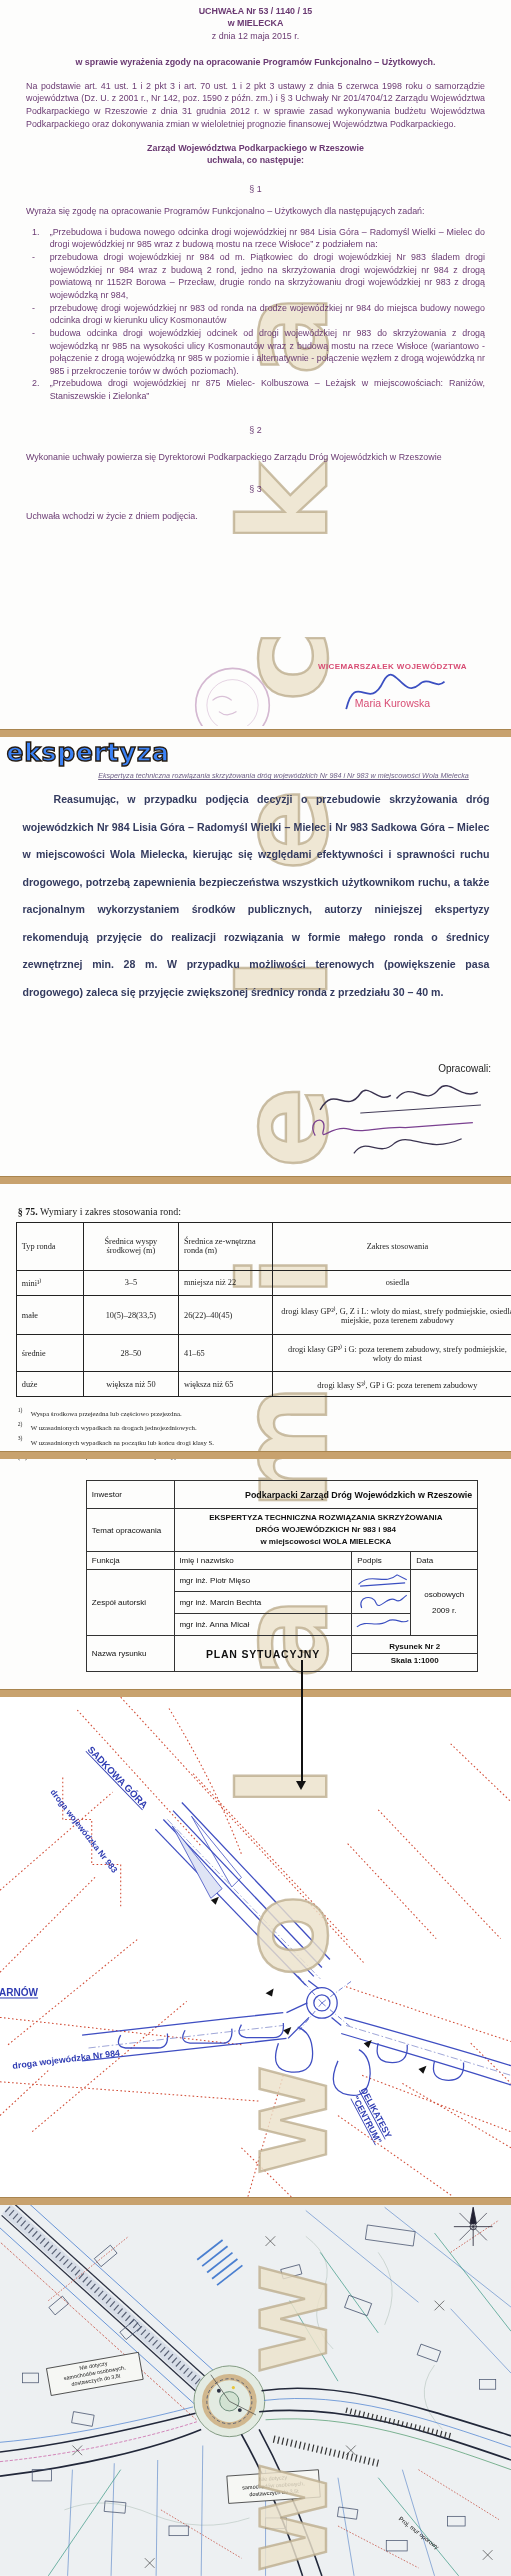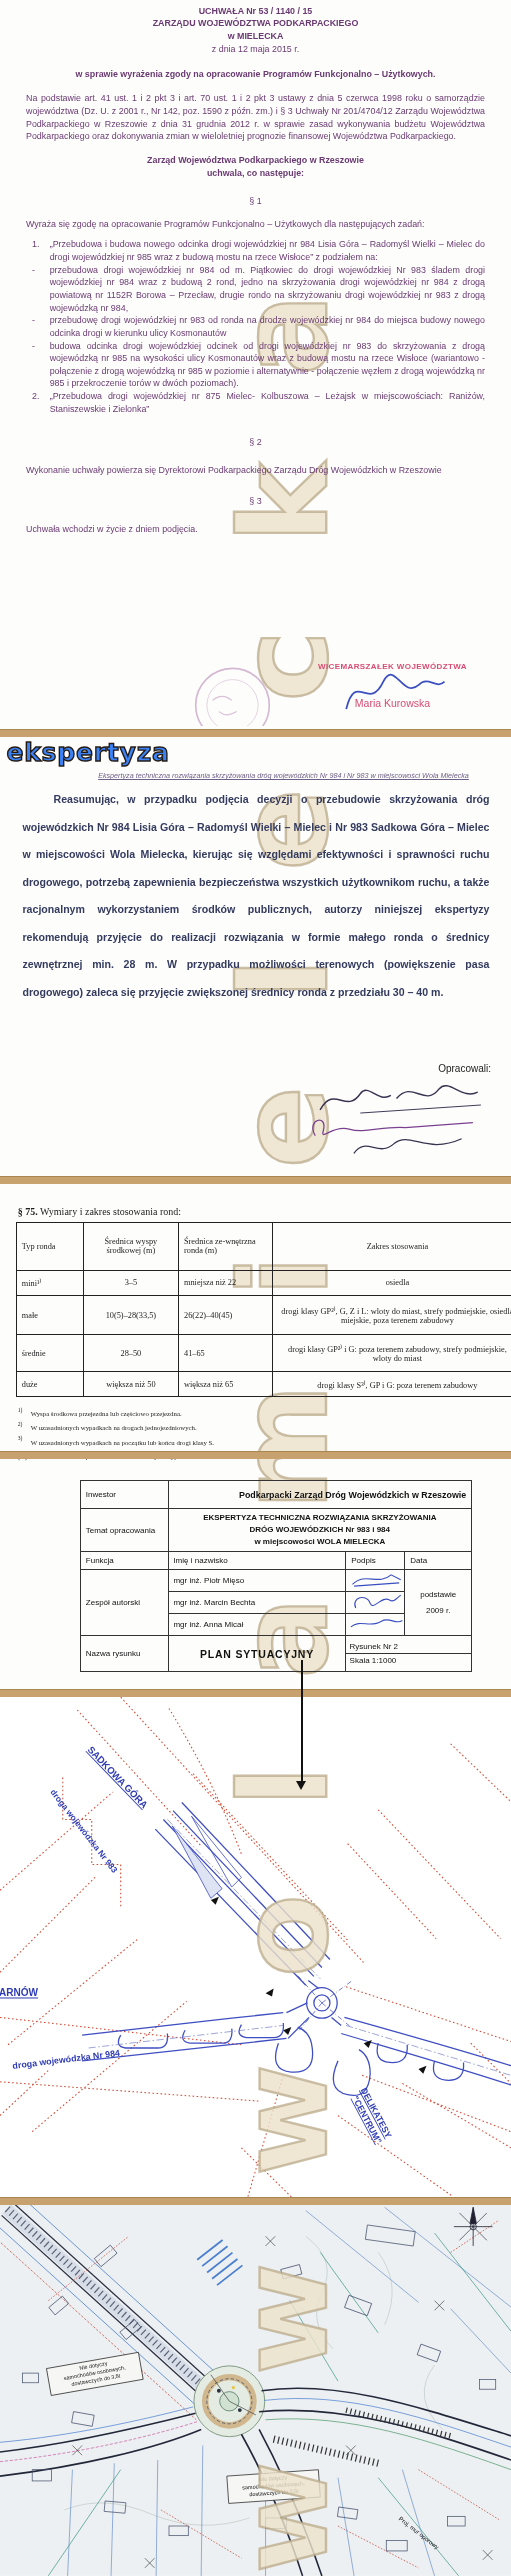--- a/index.html
+++ b/index.html
@@ -51,33 +51,33 @@
   .t75 .c0{width:56px;text-align:left;}
   .t75 .c1{width:85px;text-align:center;}
   .t75 .c2{width:83px;text-align:left;}
   .t75 .c3{text-align:center;}
   .t75 .rm td{height:19.3px;}  .t75 .r1 td{height:34px;}
   .t75 .r2 td{height:31px;}  .t75 .r3 td{height:19.3px;}
   .fnotes{margin:9.7px 0 0 17.7px;font-size:6.8px;line-height:2.1;width:451px;}
   .fn{position:relative;padding-left:13px;}
   .fn .fm{position:absolute;left:0;top:-2.4px;font-size:5.6px;}
   
-  .tblock{position:absolute;left:80px;top:1480px;z-index:3;color:#111;}
+  .tblock{position:absolute;left:86px;top:1480px;z-index:3;color:#111;}
   .tblock table{border-collapse:collapse;width:392px;font-size:8px;}
   .tblock td{border:1.1px solid #333;padding:1.6px 4.8px;vertical-align:middle;}
   .tblock .lab{width:77px;}
   .tblock .inw{font-weight:bold;font-size:8.9px;text-align:right;height:24px;}
   .tblock .temat{font-weight:bold;font-size:8px;text-align:center;line-height:1.5;height:39px;}
   .tblock .hdr td{height:13px;}
   .tblock .auth{height:17.7px;}
   .tblock .sigcell{width:58px;padding:0;}
   .tblock .datecell{width:56px;text-align:center;line-height:1.9;}
   .tblock .plan{font-weight:bold;font-size:10.5px;text-align:center;letter-spacing:0.8px;height:31px;}
   .tblock .split{padding:0;width:68px;}
-  .tblock .split div{padding:2.4px 3.2px;text-align:left;}
+  .tblock .split div{padding:2.4px 3.2px;text-align:center;font-weight:bold;}
   .tblock .split div:first-child{border-bottom:1.1px solid #333;}
   
   .arrow-line{position:absolute;left:301px;top:1660px;width:1.6px;height:122px;background:#111;z-index:5;}
   .arrow-head{position:absolute;left:296px;top:1781px;width:0;height:0;z-index:5;
      border-left:5.6px solid transparent;border-right:5.6px solid transparent;border-top:9.7px solid #111;}
   
   .plan-svg{position:absolute;left:0;top:1697px;z-index:1;}
   .map-svg{position:absolute;left:0;top:2204px;z-index:1;}
   .plan-label{font-family:"Liberation Sans",sans-serif;font-weight:bold;fill:#2f3cb3;}
   .plan-label-u{text-decoration:underline;}
@@ -310,21 +310,20 @@
       <text x="340" y="352" font-size="6.8" text-anchor="middle" fill="#111">samochodów osobowych,</text>
       <text x="340" y="361" font-size="6.8" text-anchor="middle" fill="#111">dostawczych do 3,5t</text>
     </g>
     <text x="495" y="392" font-size="7.5" fill="#111" transform="rotate(38 495 392)">Proj. mur oporowy</text>
   </svg>
 
   <div class="watermark">wwwolamielecka</div>
 
   <section class="res">
     <div class="c b">UCHWAŁA Nr 53 / 1140 / 15</div>
-    <div class="c b">ZARZĄDU WOJEWÓDZTWA PODKARPACKIEGO</div>
     <div class="c b">w MIELECKA</div>
     <div class="c">z dnia 12 maja 2015 r.</div>
     <div class="c b" style="margin:13px 56px 0;">w sprawie wyrażenia zgody na opracowanie Programów Funkcjonalno – Użytkowych.</div>
     <div class="just" style="margin-top:11.3px;">Na podstawie art. 41 ust. 1 i 2 pkt 3 i art. 70  ust. 1 i 2 pkt 3 ustawy z dnia 5 czerwca 1998 roku o samorządzie województwa (Dz. U. z 2001 r., Nr 142, poz. 1590 z późn. zm.) i § 3 Uchwały Nr 201/4704/12 Zarządu Województwa Podkarpackiego w Rzeszowie z dnia 31 grudnia 2012 r. w sprawie zasad wykonywania budżetu Województwa Podkarpackiego oraz dokonywania zmian w wieloletniej prognozie finansowej Województwa Podkarpackiego.</div>
     <div class="c b" style="margin-top:11.3px;">Zarząd Województwa Podkarpackiego w Rzeszowie</div>
     <div class="c b">uchwala, co następuje:</div>
     <div class="sec-mark">§ 1</div>
     <div class="just" style="margin-top:9.7px;">Wyraża się zgodę na opracowanie Programów Funkcjonalno – Użytkowych dla następujących zadań:</div>
     <div class="li">
       <span class="mk">1.</span>
@@ -464,21 +463,21 @@
       </tr>
       <tr class="auth">
         <td class="lab" rowspan="3">Zespół autorski</td>
         <td>mgr inż. Piotr Mięso</td>
         <td class="sigcell">
           <svg width="58" height="19.3" viewBox="0 0 72 24">
             <path d="M8,18 C24,2 40,20 56,6 L68,12 M10,20 L66,16" stroke="#3b4fc1" stroke-width="1.4" fill="none"></path>
           </svg>
         </td>
         <td class="datecell" rowspan="3">
-          <div>podstawie</div>
+          <div>osobowych</div>
           <div>2009 r.</div>
         </td>
       </tr>
       <tr class="auth">
         <td>mgr inż. Marcin Bechta</td>
         <td class="sigcell">
           <svg width="58" height="19.3" viewBox="0 0 72 24">
             <path d="M12,20 C6,6 26,2 30,14 C34,24 44,4 54,10 C60,14 64,6 68,4" stroke="#3b4fc1" stroke-width="1.4" fill="none"></path>
           </svg>
         </td>

